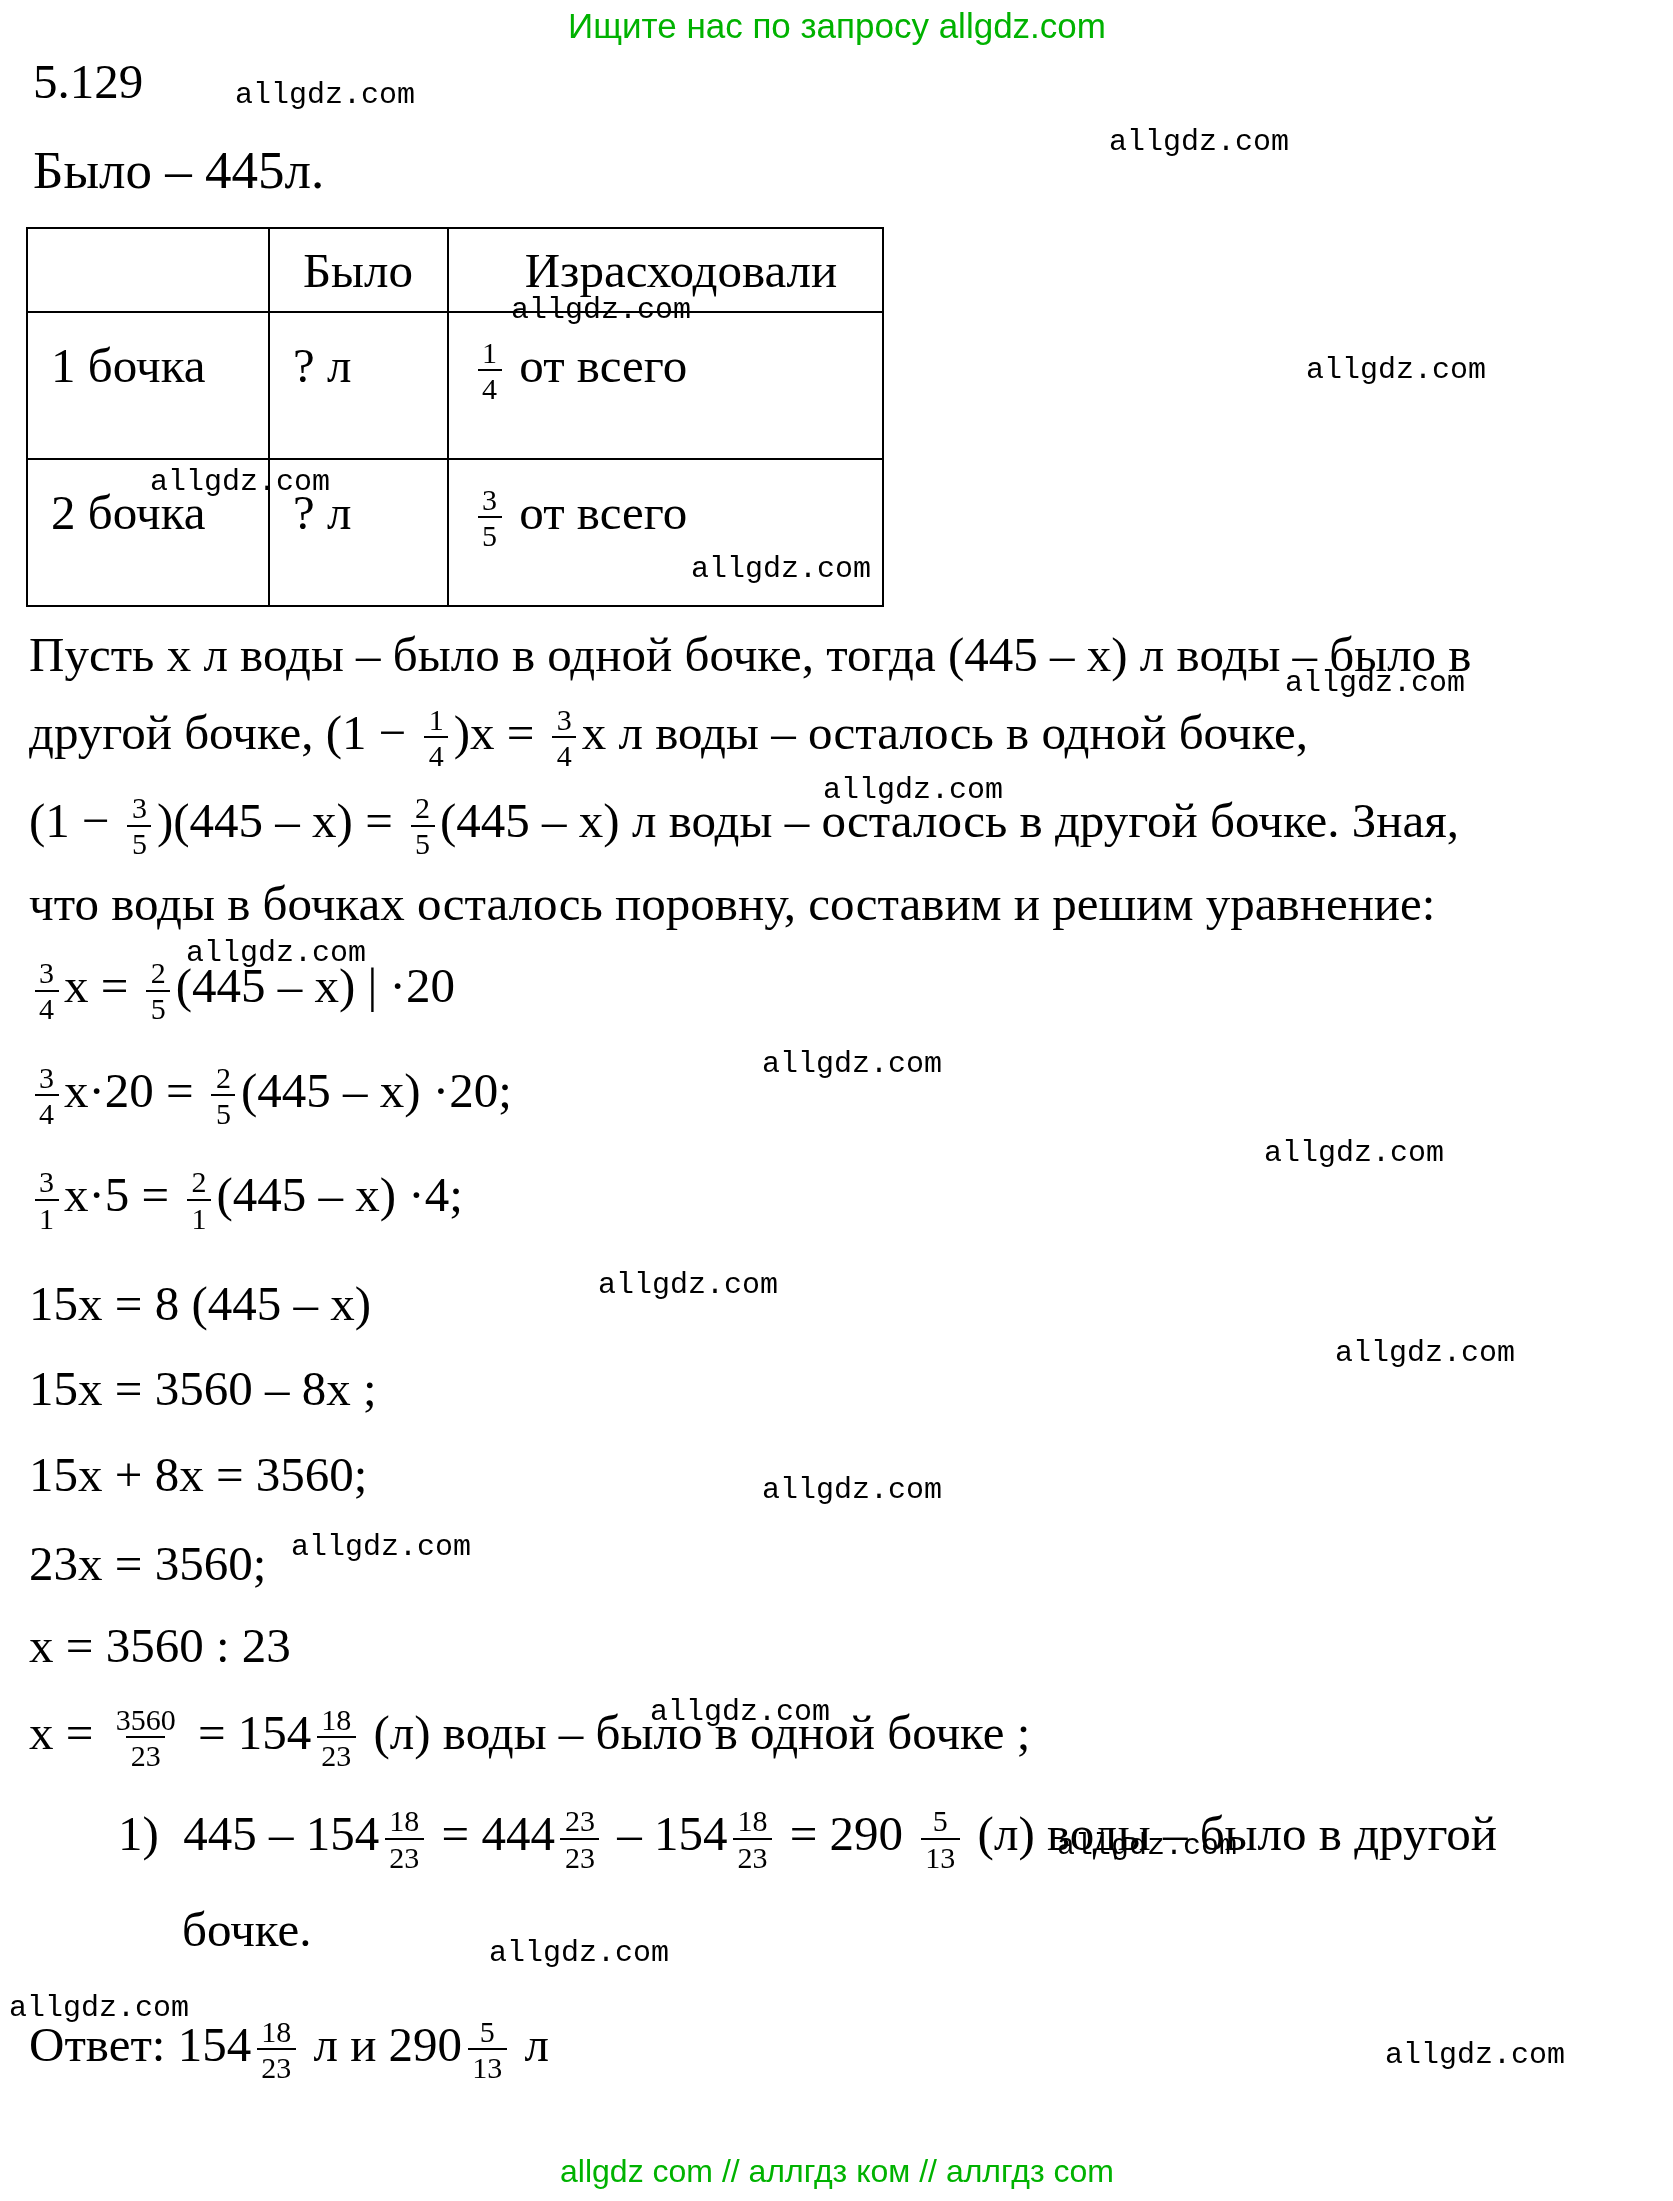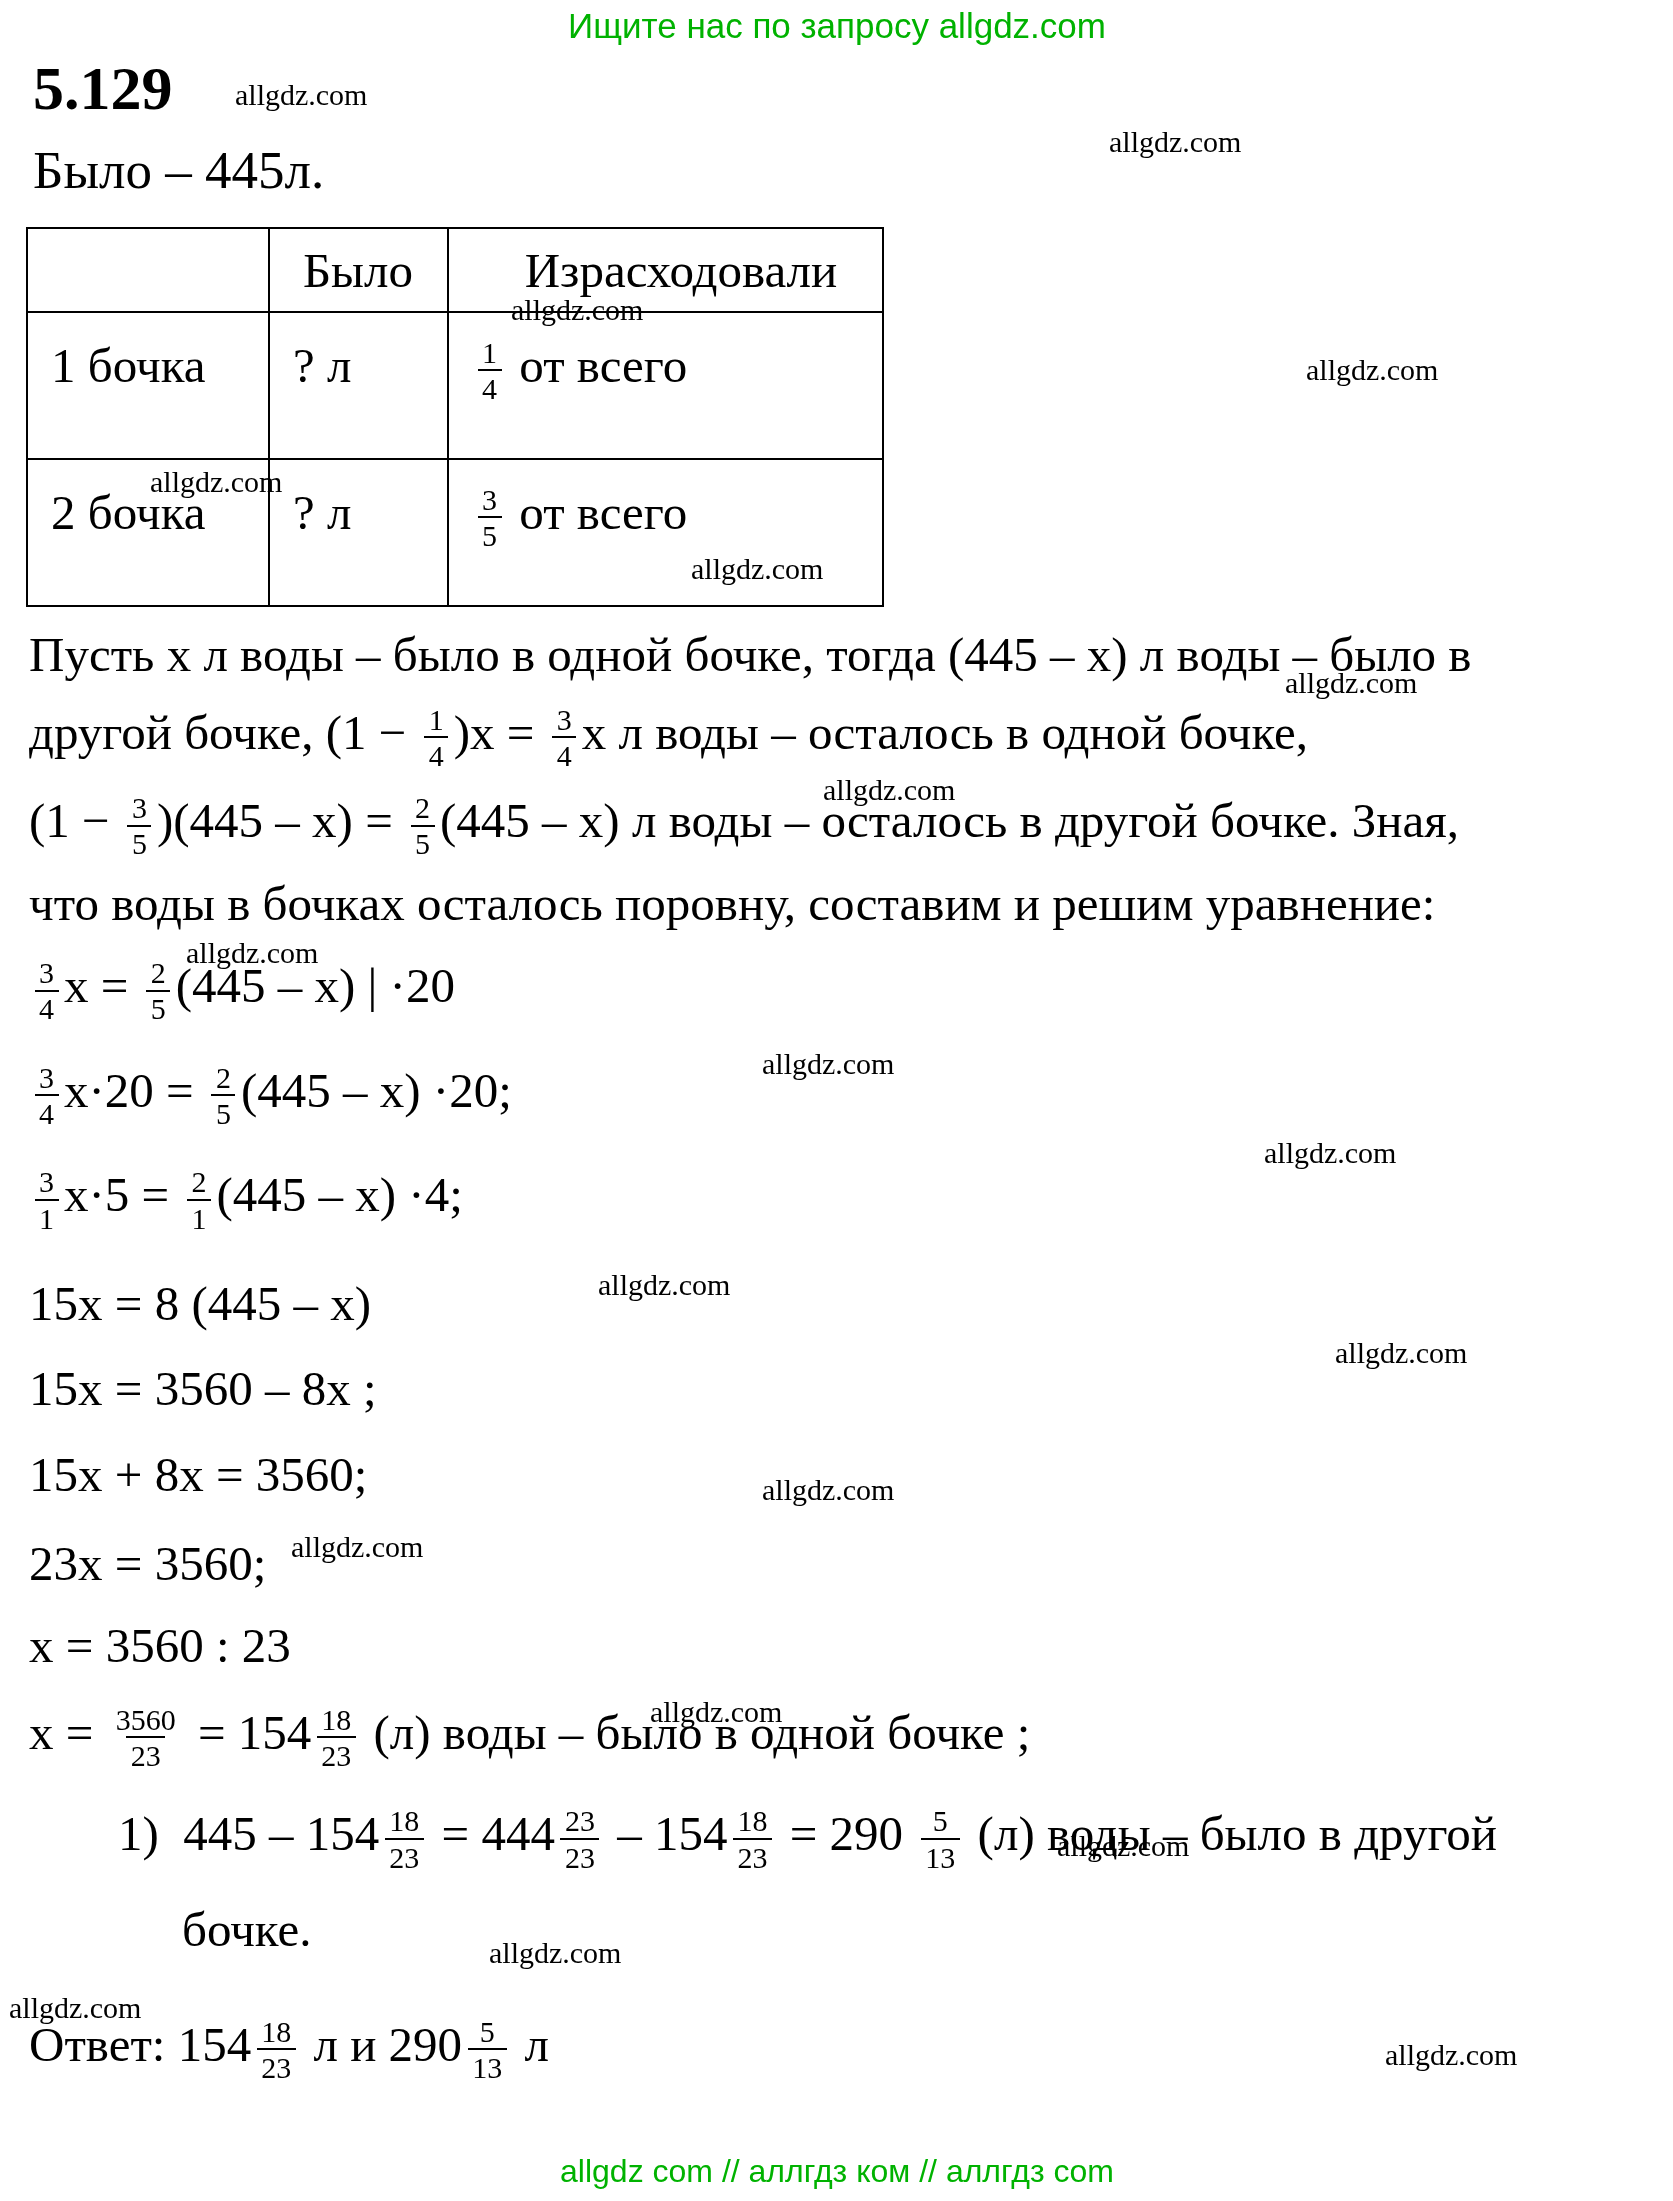--- a/index.html
+++ b/index.html
@@ -12,42 +12,42 @@
   .top-banner {
     position:absolute; top:5.5px; left:0; width:100%; text-align:center;
     font-family:"Liberation Sans","DejaVu Sans",sans-serif;
     font-size:35px; color:#00b200;
   }
   .bottom-banner {
     position:absolute; top:2153px; left:0; width:100%; text-align:center;
     font-family:"Liberation Sans","DejaVu Sans",sans-serif;
     font-size:32px; color:#00b200;
   }
-  .problem-number { position:absolute; top:53px; left:33px; font-size:62px; font-weight:bold;text-align:right; }
+  .problem-number { position:absolute; top:53px; left:33px; font-size:49px; font-weight:normal;text-align:right; }
   .intro { position:absolute; top:140px; left:33px; font-size:53px; }
 
   .tbl {
     position:absolute; top:227px; left:25.5px;
     border-collapse:collapse; table-layout:fixed; font-size:49px;
   }
   .tbl th, .tbl td { border:2.7px solid #000; font-weight:normal; }
   .tbl th { height:84px; text-align:center; vertical-align:middle; }
   .tbl td { height:147px; vertical-align:top; padding:23.6px 0 0 23.6px; white-space:pre; }
   .col1 { width:242px; } .col2 { width:179px; } .col3 { width:435px;padding-left:32px; }
 
   .solution { position:absolute; top:625px; left:29px; width:1627px; }
   .line { font-size:49px; white-space:pre; line-height:1.22; }
 
   .frac { display:inline-flex; flex-direction:column; align-items:center; vertical-align:middle; margin:0 5.5px; }
   .frac .num { font-size:30px; line-height:1.05; padding:0 4.5px 0.9px; }
   .frac .den { font-size:30px; line-height:1.05; padding:1.8px 4.5px 0; border-top:2.7px solid #000; }
 
   .wm {
     position:absolute; z-index:6; white-space:nowrap; color:#000;
-    font-family:Liberation Serif, serif; font-size:30px;
+    font-family:Liberation Mono, monospace; font-size:30px;
   }
 </style>
 </head>
 <body>
 
 <div class="page">
 
   <div class="top-banner">Ищите нас по запросу allgdz.com</div>
 
   <div class="problem-number">5.129</div>

